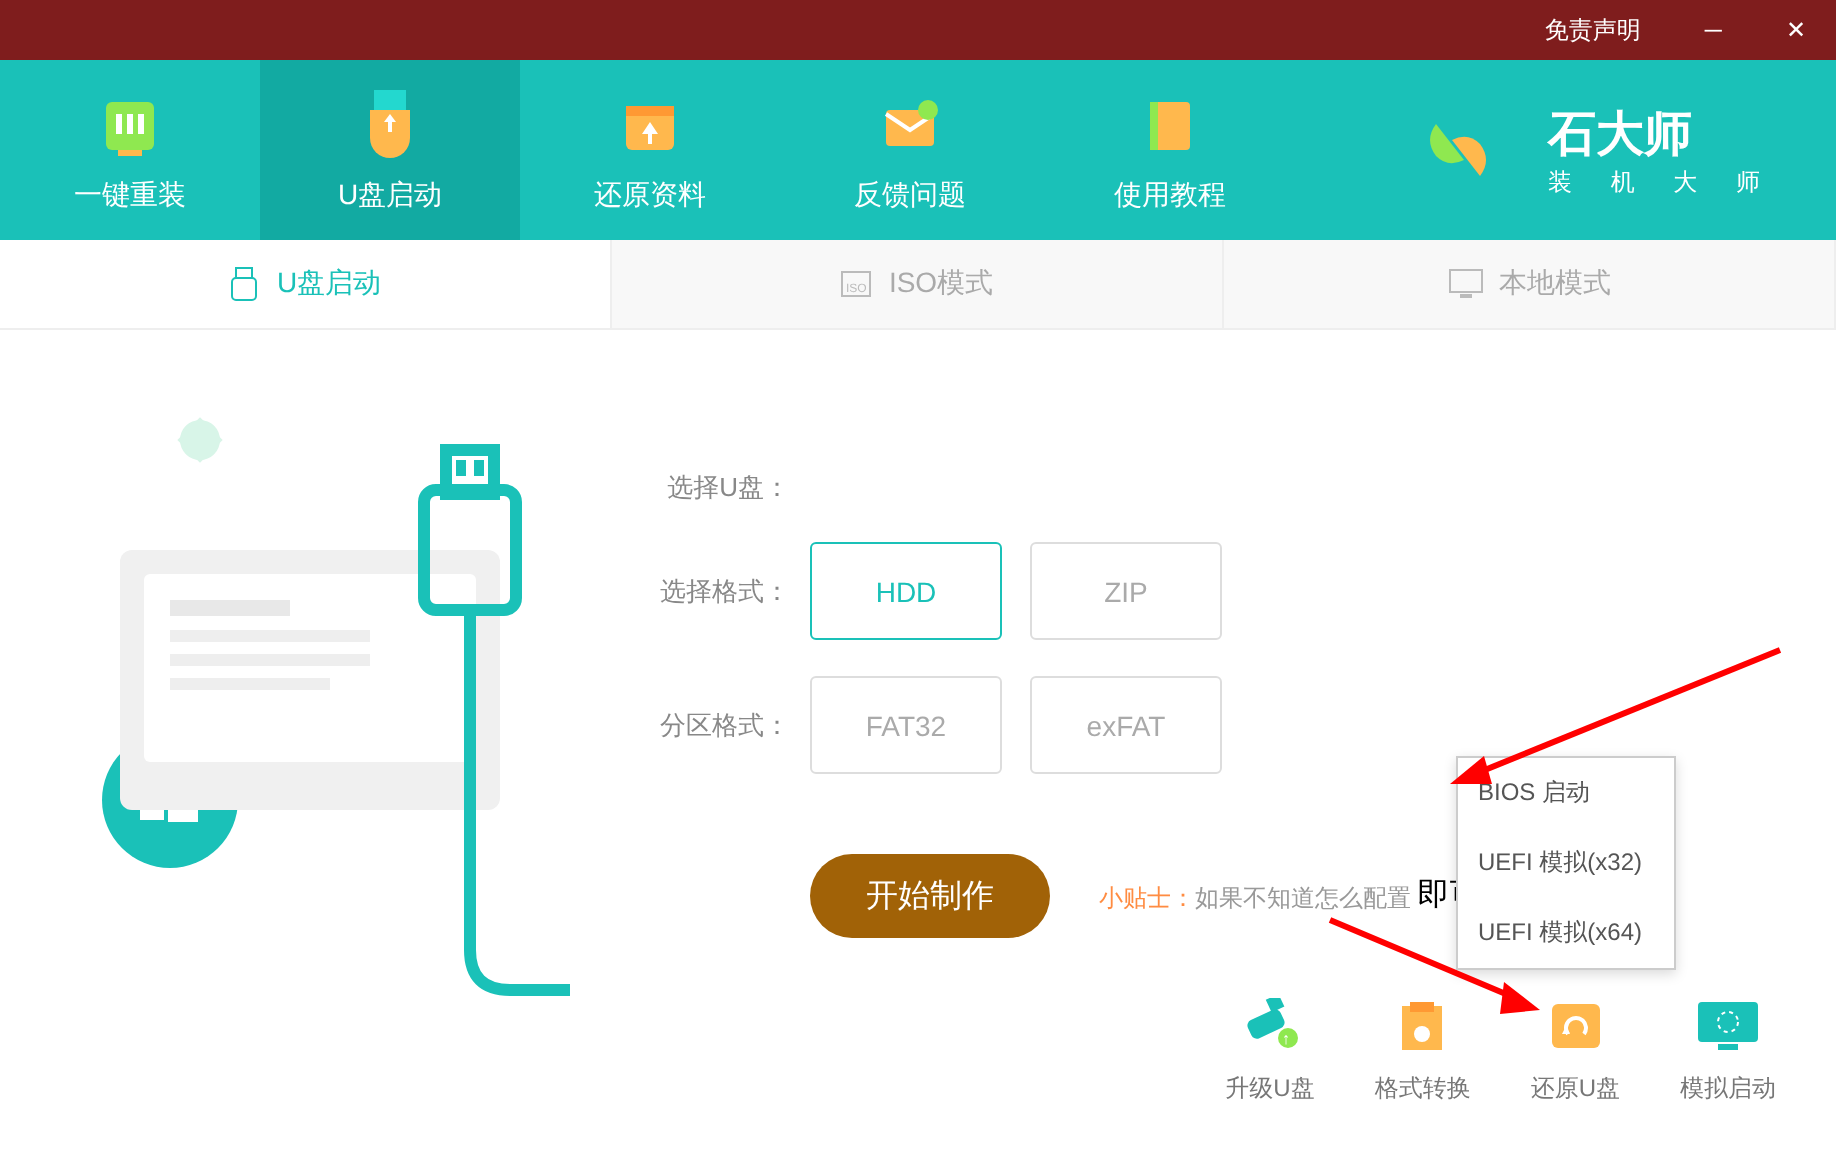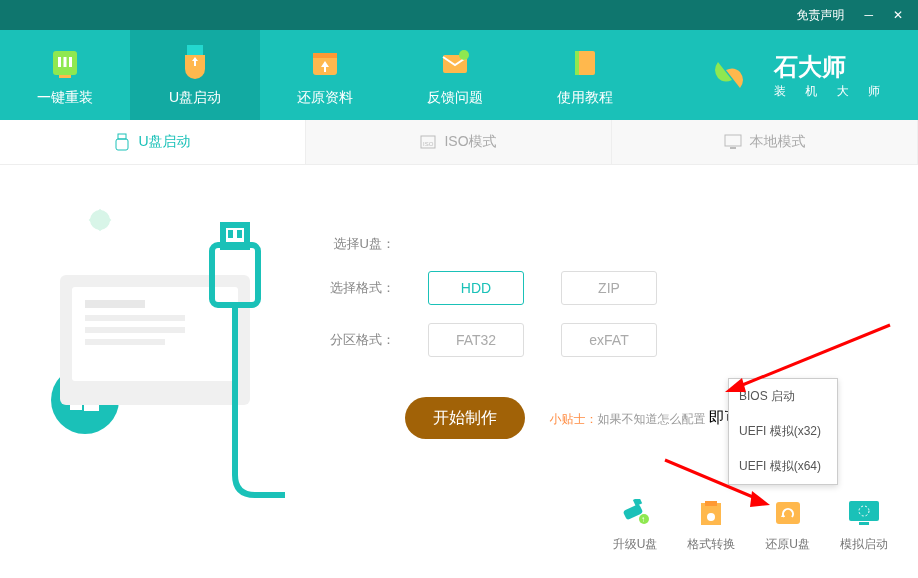--- a/index.html
+++ b/index.html
@@ -1,18 +1,18 @@
 <!DOCTYPE html>
 <html><head>
 <meta charset="utf-8">
 <style>
 * { margin: 0; padding: 0; box-sizing: border-box; font-family: "Microsoft YaHei", sans-serif; }
 body { width: 918px; height: 578px; background: #fff; overflow: hidden; position: relative; }
 
-.top-bar { height: 30px; background: #0f766e; display: flex; justify-content: flex-end; align-items: center; padding-right: 15px; color: #fff; font-size: 12px; gap: 20px; }
+.top-bar { height: 30px; background: #7f1d1d; display: flex; justify-content: flex-end; align-items: center; padding-right: 15px; color: #fff; font-size: 12px; gap: 32px; }
 .top-bar span { cursor: pointer; }
 
 .header { height: 90px; background: #1ac1b8; display: flex; align-items: stretch; }
 .nav-item { width: 130px; display: flex; flex-direction: column; align-items: center; justify-content: center; color: #fff; font-size: 14px; cursor: pointer; gap: 6px; }
 .nav-item.active { background: #12aaa2; }
 .nav-icon { width: 40px; height: 40px; display: flex; align-items: center; justify-content: center; }
 .brand { margin-left: auto; display: flex; align-items: center; padding-right: 30px; gap: 24px; }
 .brand-text { color: #fff; }
 .brand-main { font-size: 24px; font-weight: bold; }
 .brand-sub { font-size: 12px; letter-spacing: 8px; }
@@ -20,21 +20,21 @@
 .tabs-row { height: 45px; display: flex; border-bottom: 1px solid #eee; }
 .sub-tab { flex: 1; display: flex; align-items: center; justify-content: center; gap: 8px; font-size: 14px; cursor: pointer; background: #f8f8f8; color: #aaa; border-right: 1px solid #eee; }
 .sub-tab.active { background: #fff; color: #1ac1b8; }
 
 .content { position: relative; height: 413px; display: flex; }
 .illustration { width: 310px; position: relative; }
 .form-area { flex: 1; padding: 70px 46px 0 10px; }
 .form-row { display: flex; align-items: center; margin-bottom: 18px; }
 .form-label { width: 75px; text-align: right; color: #888; font-size: 13px; margin-right: 10px; }
 .dropdown { flex: 1; max-width: 440px; height: 34px; border: 1px solid #ddd; padding: 0 12px; display: flex; align-items: center; justify-content: space-between; color: #999; font-size: 12px; background: #fff; cursor: pointer; font-family: monospace; }
-.opt-btn { width: 96px; height: 34px; border: 1px solid #ddd; background: #fff; color: #aaa; font-size: 14px; margin-right: 14px; cursor: pointer; border-radius: 3px; margin-left: 23px; }
+.opt-btn { width: 96px; height: 49px; border: 1px solid #ddd; background: #fff; color: #aaa; font-size: 14px; margin-right: 14px; cursor: pointer; border-radius: 3px; }
 .opt-btn.selected { border-color: #1ac1b8; color: #1ac1b8; }
 .opt-btns { display: flex; }
 
 .start-btn { width: 120px; height: 42px; border-radius: 21px; border: none; background: #a16207; color: #fff; font-size: 16px; cursor: pointer; margin-left: 85px; margin-top: 22px; }
 .tip { display: inline; margin-left: 20px; font-size: 12px; color: #999; }
 .tip-label { color: #ff8c42; }
 
 .popup-menu { position: absolute; right: 80px; top: 378px; width: 110px; background: #fff; border: 1px solid #ccc; box-shadow: 0 2px 6px rgba(0,0,0,0.15); z-index: 10; }
 .popup-menu div { padding: 9px 10px; font-size: 12px; color: #555; cursor: pointer; }
 

